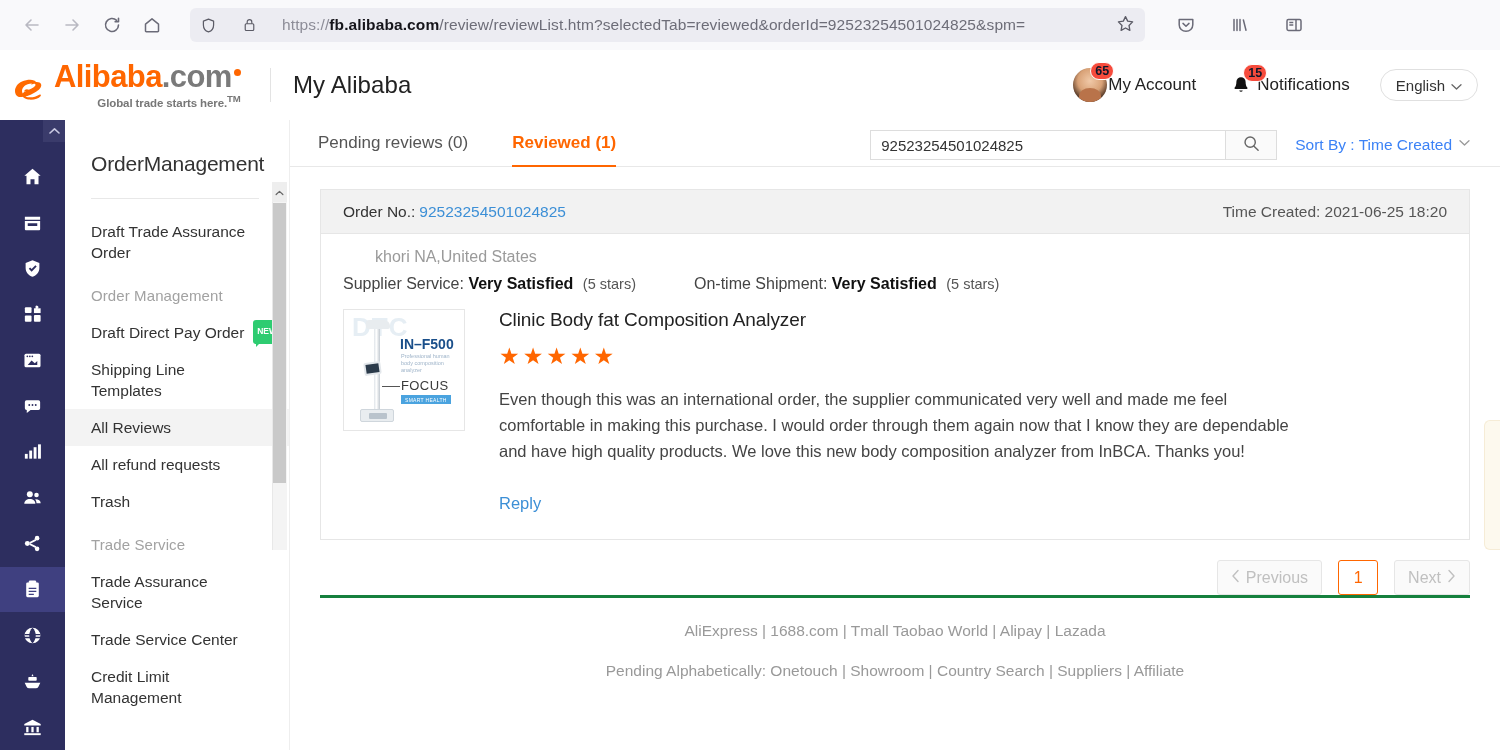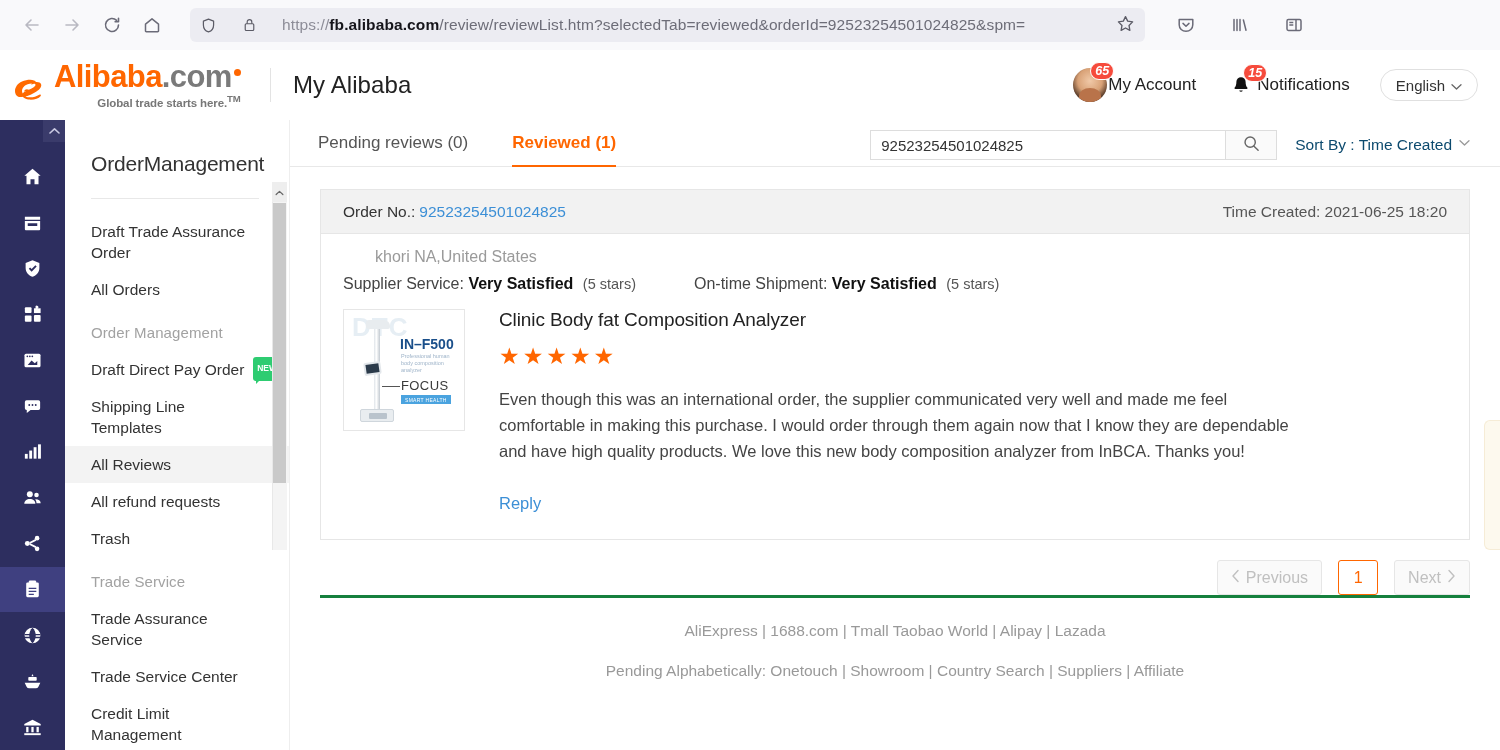--- a/index.html
+++ b/index.html
@@ -63,24 +63,24 @@
     background: radial-gradient(circle at 50% 38%, #f0c9a8 0%, #d9a277 45%, #6d4a33 72%, #3a2a20 100%);
     box-shadow: inset 0 -7px 9px -5px rgba(0,0,0,.35);
     position: relative; overflow: hidden;
   }
   .avatar::after {
     content: ""; position: absolute; left: 50%; top: 58%; transform: translateX(-50%);
     width: 22px; height: 16px; border-radius: 50% 50% 40% 40%; background: #b9734a;
   }
   .bell { width: 30px; height: 30px; display: flex; align-items: center; justify-content: center; color: #111; }
   .badge {
-    position: absolute; top: -6px; left: 17px; background: #f64b3c; color: #ffffff;
+    position: absolute; top: -6px; left: 17px; background: #f64b3c; color: #0f172a;
     font-size: 12.5px; font-weight: bold; line-height: 17px; height: 18px;
     min-width: 24px; padding: 0 4px; border-radius: 9px; text-align: center;
-    border: 1.5px solid #fff; z-index: 2; font-style: italic;
+    border: 1.5px solid #fff; z-index: 2;
   }
   .hr-label { font-size: 17px; color: #222; margin-left: 1px; }
   .lang-select {
     border: 1px solid #e0e0e0; border-radius: 17px; height: 32px; padding: 0 15px;
     display: flex; align-items: center; gap: 6px; font-size: 15px; color: #333;
     cursor: pointer; background: #fff;
   }
 
   
   .body-wrap { display: flex; height: 630px; position: relative; }
@@ -164,21 +164,21 @@
     width: 355px; height: 30px; border: 1px solid #ddd; border-right: none;
     padding: 0 10px; font-size: 15px; color: #333; outline: none;
     font-family: "Liberation Sans", sans-serif; background: #fff;
   }
   .search-btn {
     width: 52px; height: 30px; border: 1px solid #ddd; background: #fafafa;
     display: flex; align-items: center; justify-content: center;
     color: #666; cursor: pointer;
   }
   .sort-by {
-    margin-left: 18px; font-size: 15.5px; color: #0c4a6e; display: flex;
+    margin-left: 18px; font-size: 15.5px; color: #3b82f6; display: flex;
     align-items: flex-start; gap: 7px; cursor: pointer; white-space: nowrap;
   }
   .sort-by .chev { color: #999; font-size: 12px; }
 
   .content-scroll { flex: 1; overflow: hidden; padding: 22px 30px 0 30px; position: relative; }
 
   .review-card { border: 1px solid #e6e6e6; background: #fff; }
   .card-head {
     background: #f2f2f2; display: flex; align-items: center; height: 44px;
     padding: 0 22px; border-bottom: 1px solid #e6e6e6;
@@ -505,21 +505,20 @@
           </svg>
       </span>
     </div>
   </div>
 
   <div class="menu-panel">
     <div class="menu-title">OrderManagement</div>
     <div class="menu-sep"></div>
     <div class="menu-scroll">
         <div class="menu-item"><span>Draft Trade Assurance Order</span></div>
-        <div class="menu-item"><span>All Orders</span></div>
         <div class="menu-group">Order Management</div>
         <div class="menu-item"><span>Draft Direct Pay Order</span><span class="menu-new">NEW</span></div>
         <div class="menu-item"><span>Shipping Line Templates</span></div>
         <div class="menu-item active"><span>All Reviews</span></div>
         <div class="menu-item"><span>All refund requests</span></div>
         <div class="menu-item"><span>Trash</span></div>
         <div class="menu-group">Trade Service</div>
         <div class="menu-item"><span>Trade Assurance Service</span></div>
         <div class="menu-item"><span>Trade Service Center</span></div>
         <div class="menu-item"><span>Credit Limit Management</span></div>

